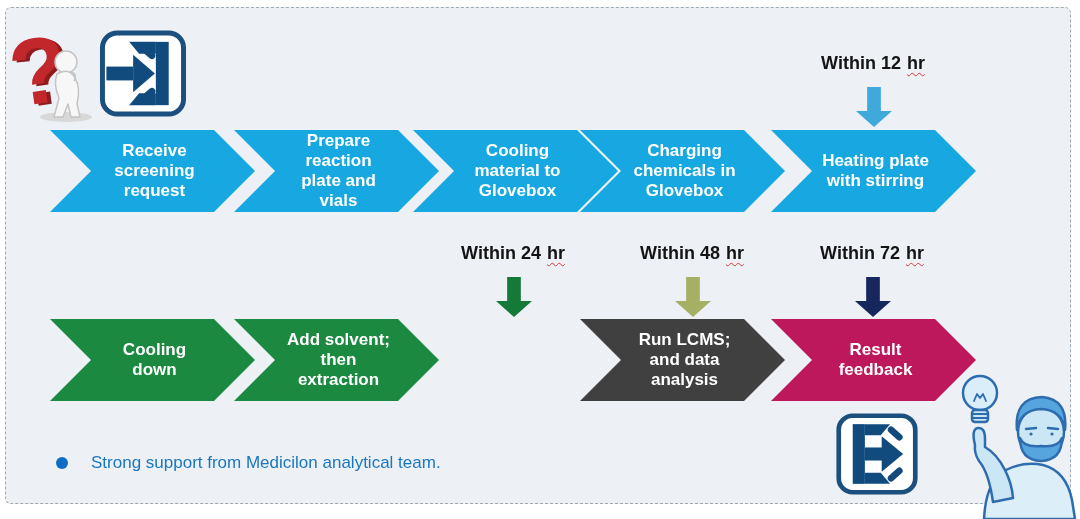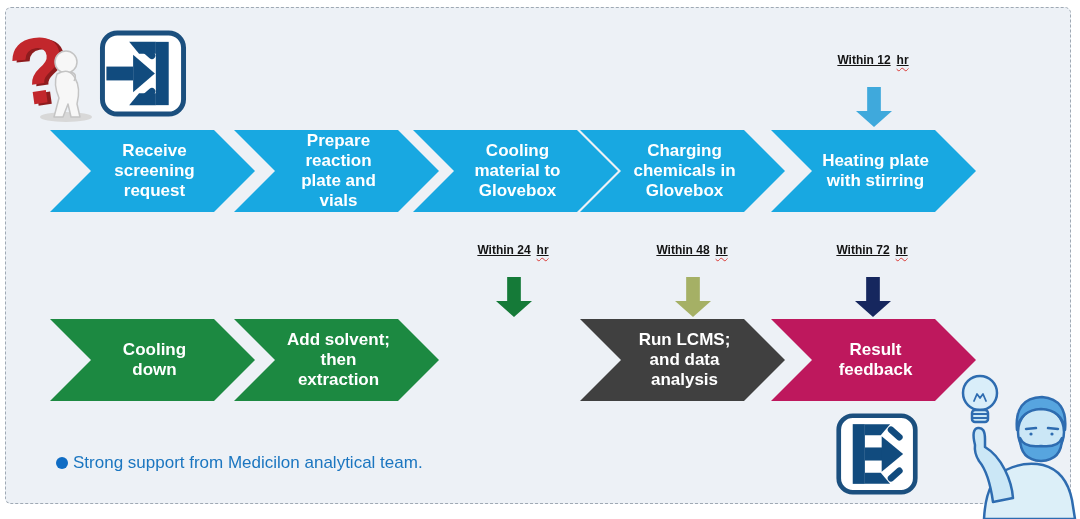--- a/index.html
+++ b/index.html
@@ -16,30 +16,30 @@
            clip-path:polygon(0 0,164px 0,100% 50%,164px 100%,0 100%,41px 50%);}
   .r1{top:130px}.r2{top:319px}
   .p0{left:50px}.p1{left:234px}.p2{left:413px}.p3{left:580px}.p4{left:771px}
   .c-blue{background:#18A8E1}
   .c-green{background:#1C8941}
   .c-olive{background:#404040}
   .c-navy{background:#be185d}
 
   
   .timing-label{position:absolute;width:220px;text-align:center;font-weight:bold;
-                font-size:12px;color:#141414;white-space:nowrap;text-decoration:underline;}
+                font-size:18px;color:#141414;white-space:nowrap;}
   .timing-label .unit{margin-left:6px;text-decoration:underline wavy #D93A36 1px;text-underline-offset:3px;}
   .t12{left:763px;top:53px}.t24{left:403px;top:243px}.t48{left:582px;top:243px}.t72{left:762px;top:243px}
   .down-arrow{position:absolute;width:36px;height:40px;
               clip-path:polygon(31% 0,69% 0,69% 60%,100% 60%,50% 100%,0 60%,31% 60%);}
   .ar12{left:856px;top:87px}.ar24{left:496px;top:277px}.ar48{left:675px;top:277px}.ar72{left:855px;top:277px}
   .a-blue{background:#3FA9DC}.a-green{background:#157A38}.a-olive{background:#A5B065}.a-navy{background:#16275E}
 
   
-  .footnote{position:absolute;left:56px;top:453px;display:flex;align-items:center;gap:5px;}
+  .footnote{position:absolute;left:56px;top:453px;display:flex;align-items:center;gap:23px;}
   .bullet-dot{width:12px;height:12px;border-radius:50%;background:#0F6CC4;flex:0 0 auto;}
   .footnote-text{font-size:17px;color:#1B76C0;}
 
   
   .icon-abs{position:absolute;}
   .q-icon{left:8px;top:24px;width:90px;height:100px;}
   .login-icon{left:98px;top:29px;width:90px;height:89px;}
   .logout-icon{left:832px;top:412px;width:90px;height:84px;}
   .idea-icon{left:948px;top:368px;width:130px;height:151px;}
 </style>

